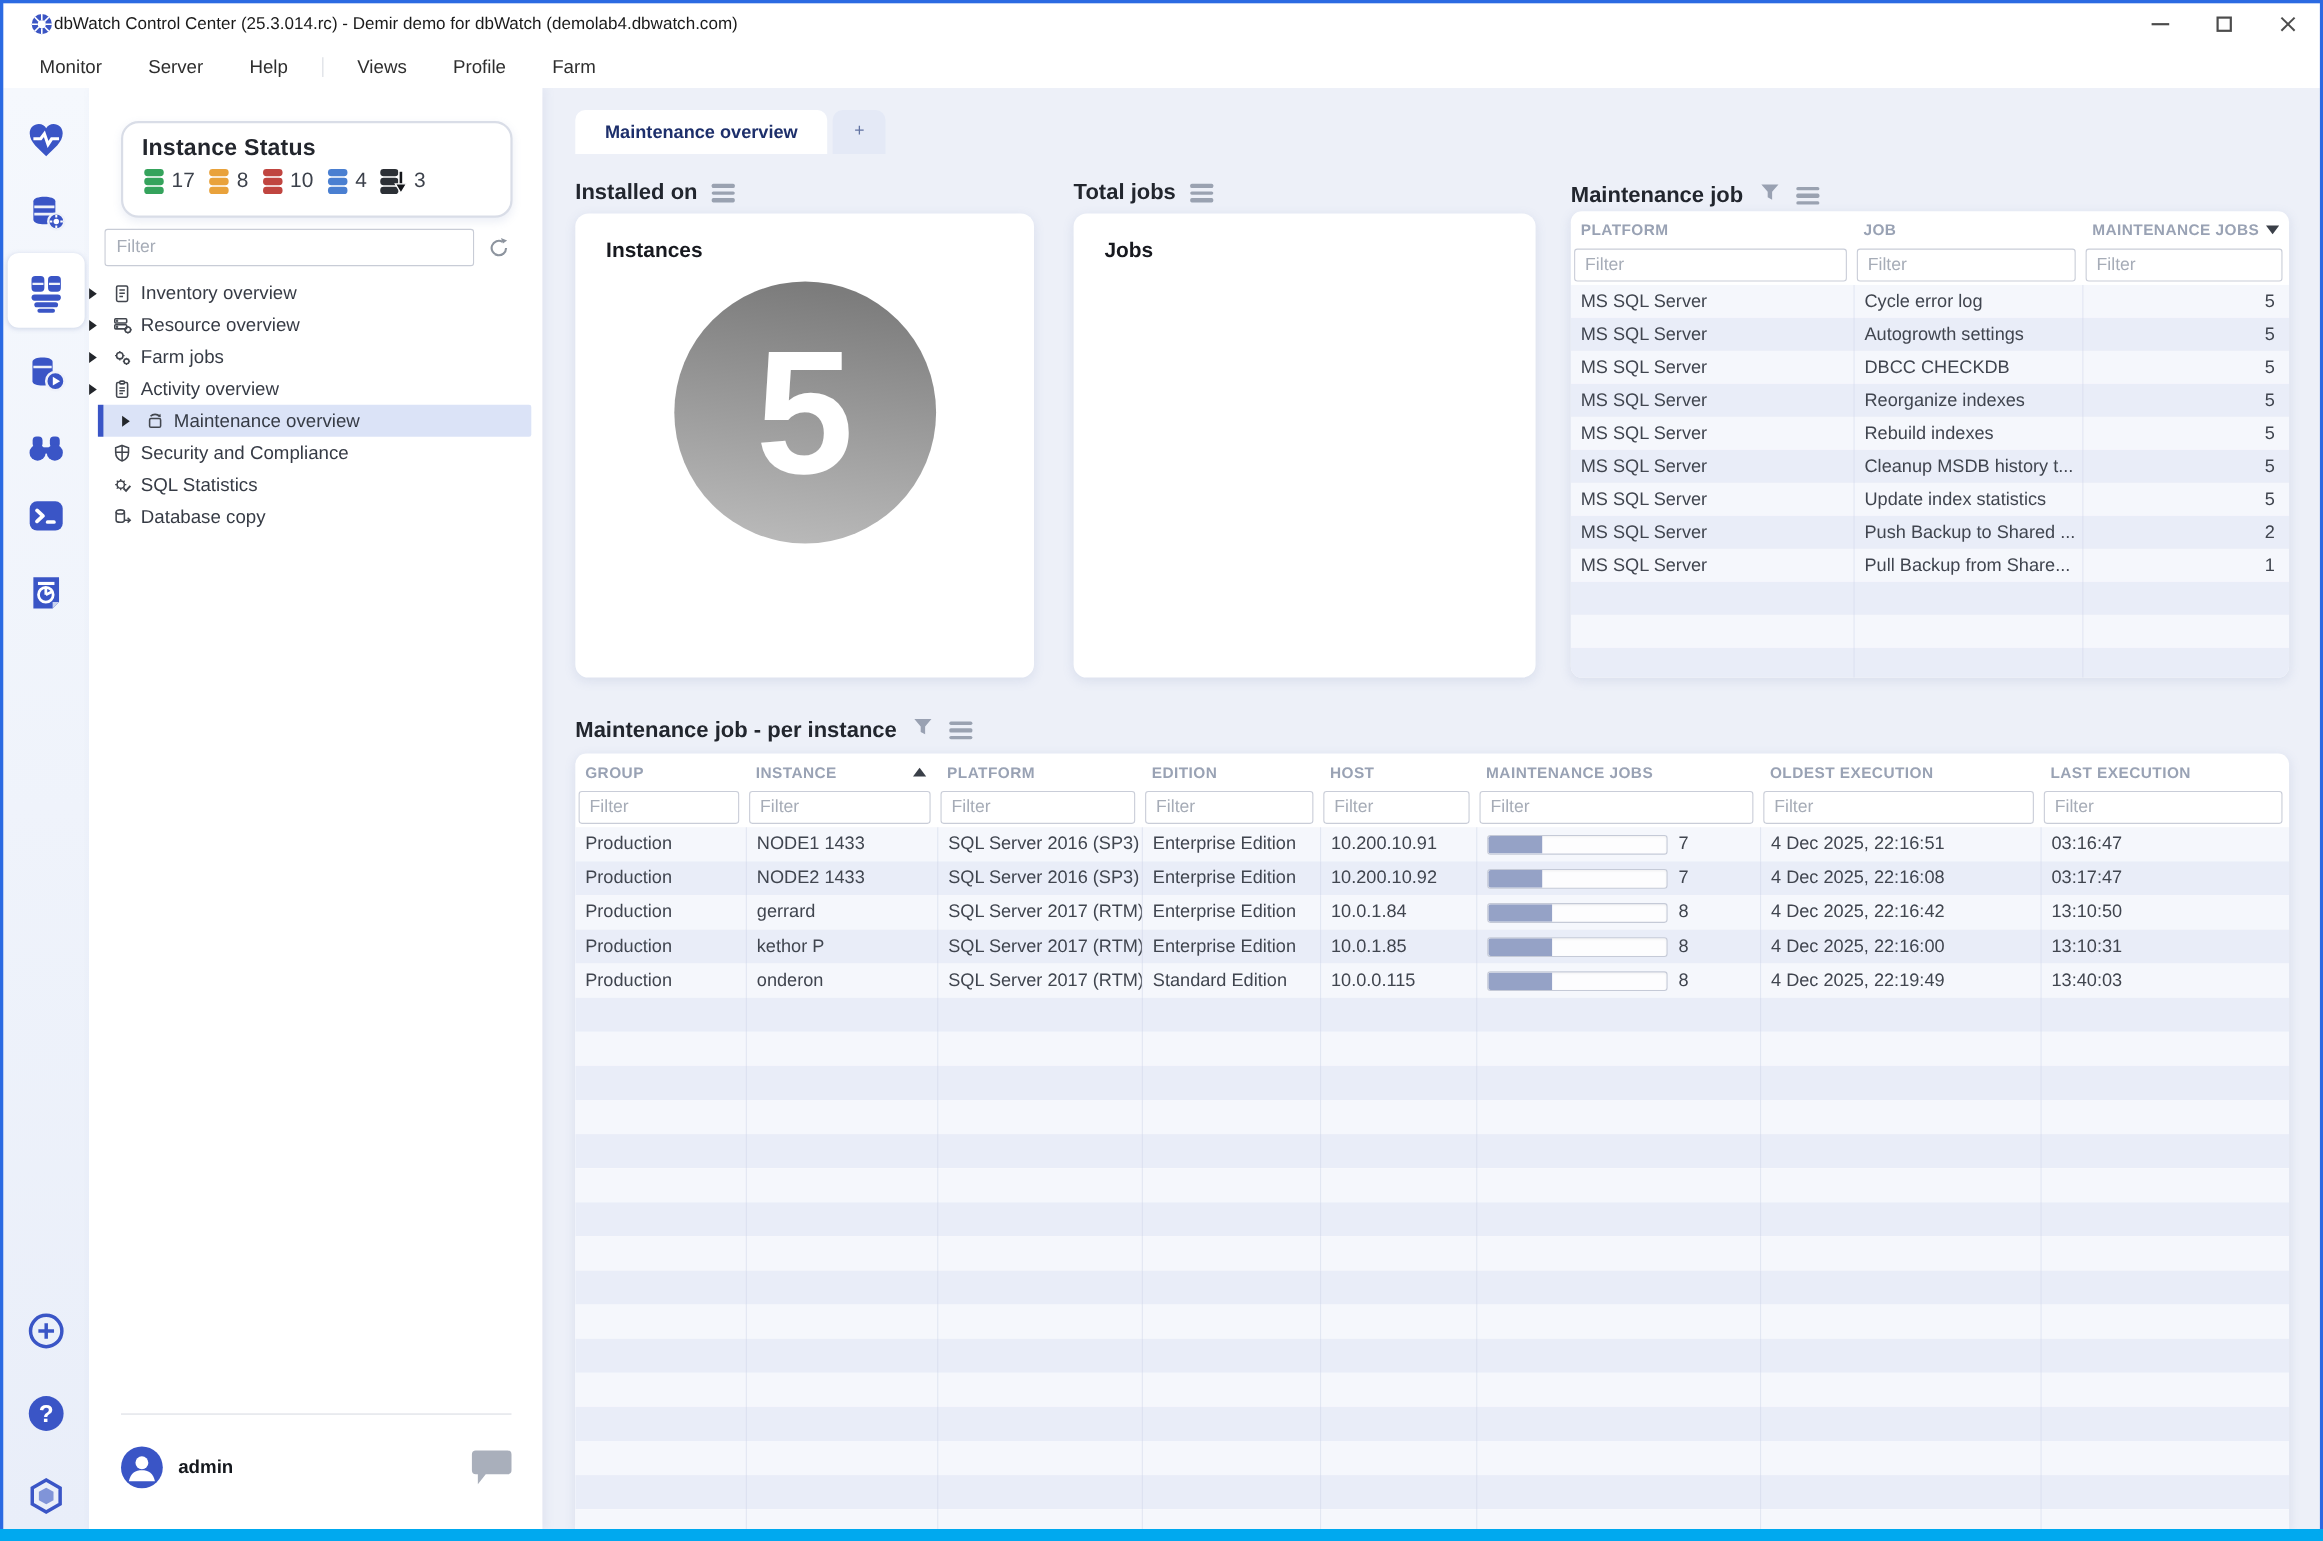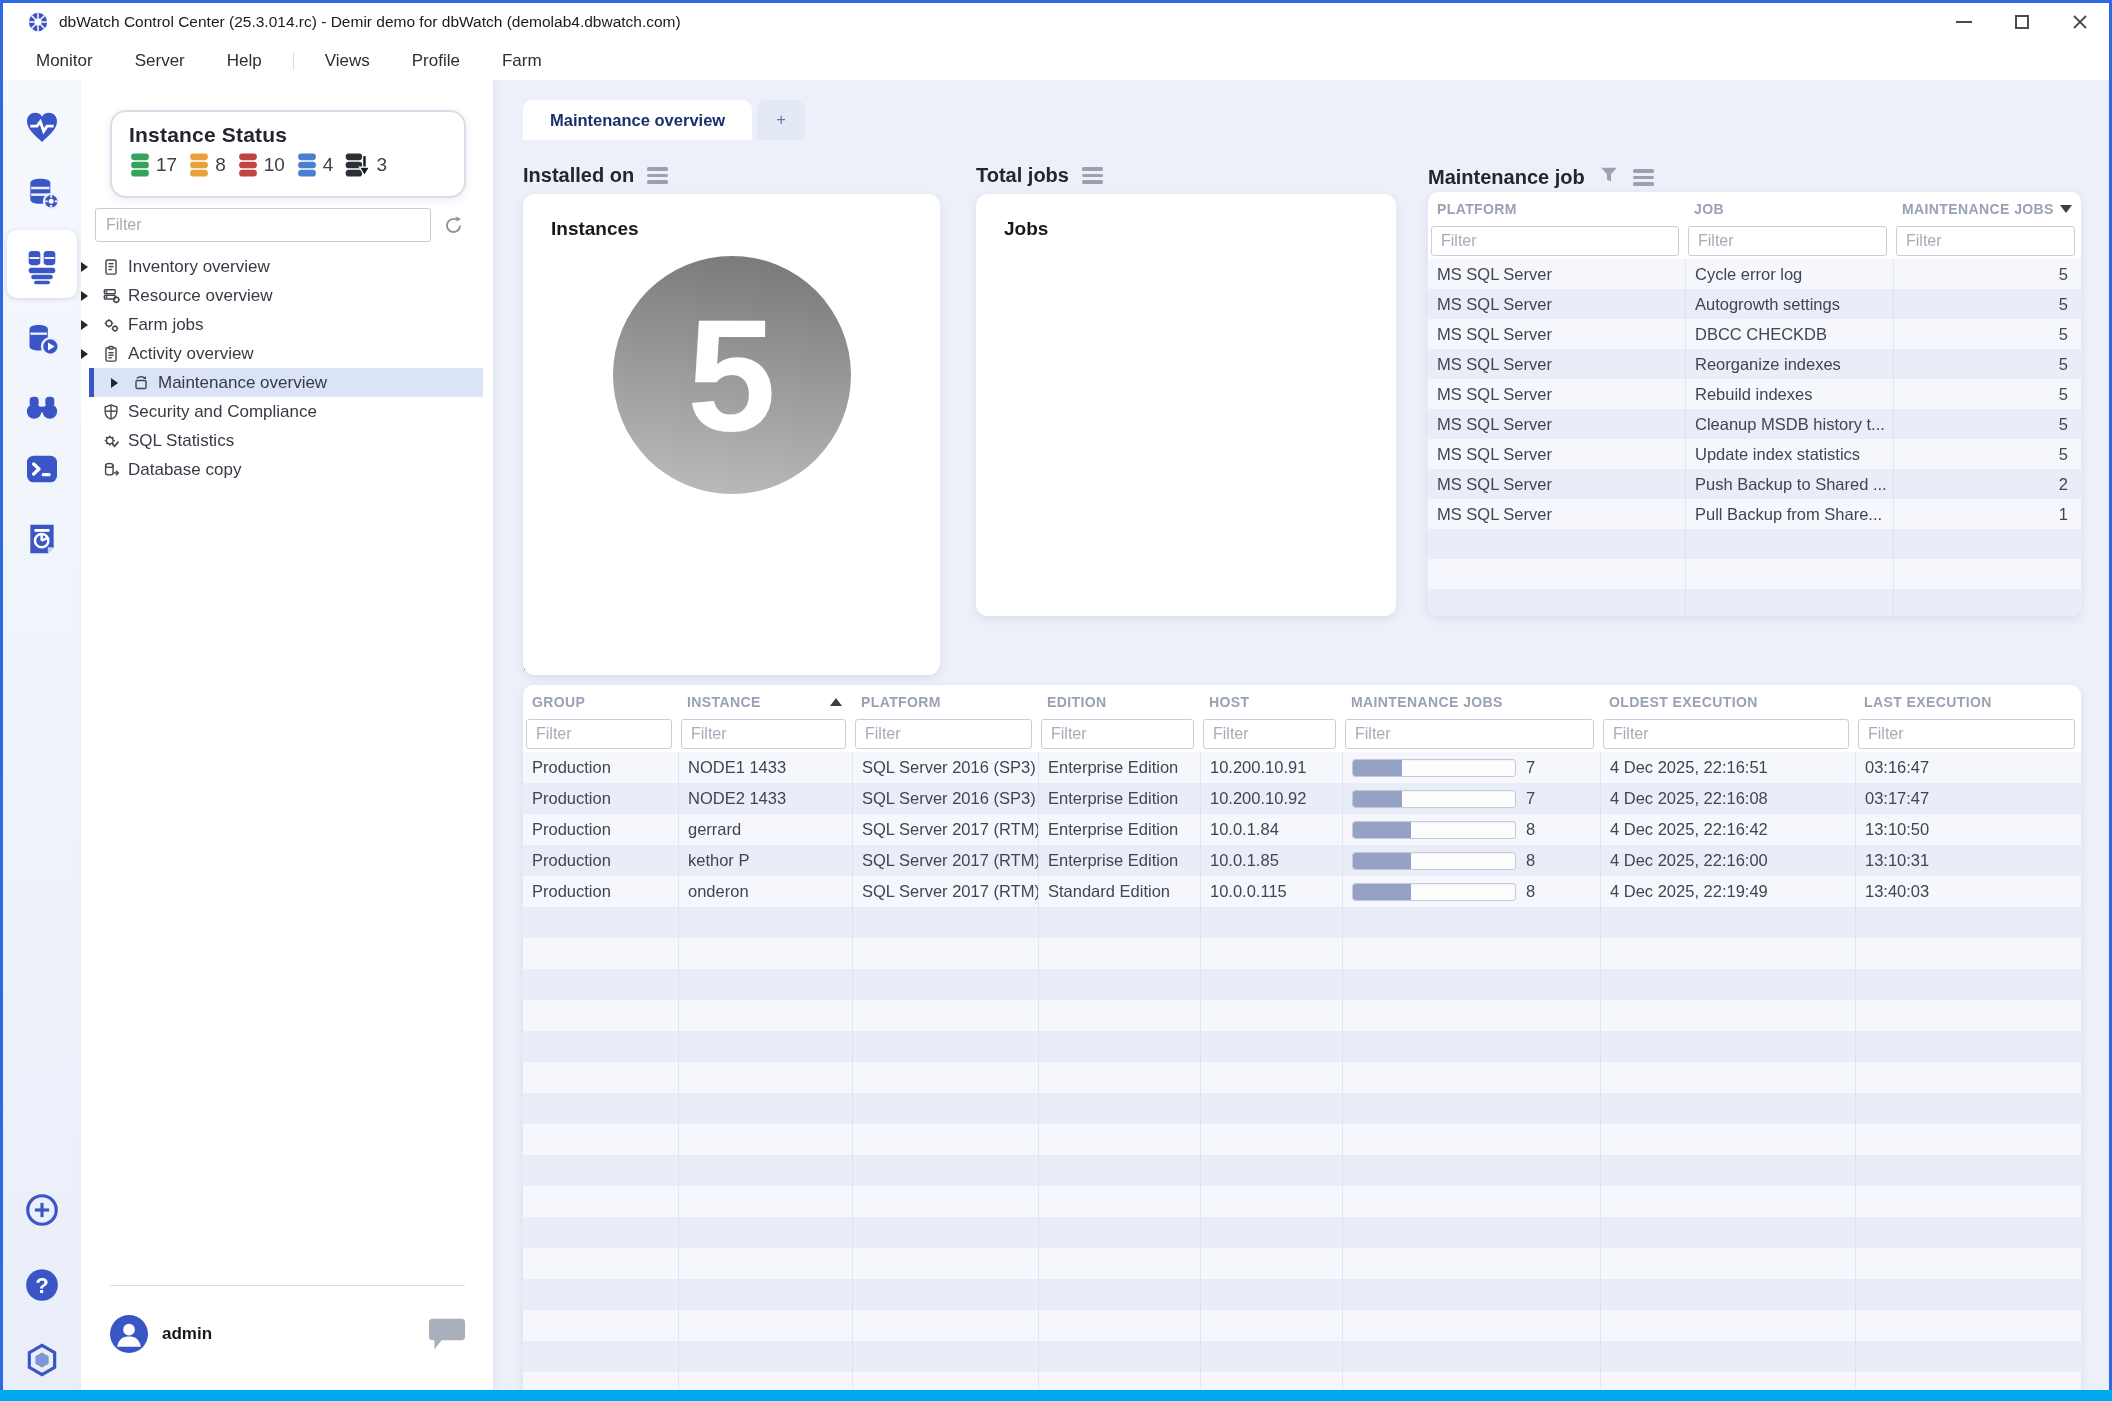--- a/index.html
+++ b/index.html
@@ -8,21 +8,21 @@
          font-family:"Liberation Sans", sans-serif; }
 
   
   .frame { position:absolute; inset:0; border:3px solid #2b6ae2; pointer-events:none; z-index:80; }
   .bottombar { position:absolute; left:0; right:0; bottom:0; height:11px; background:#00a9ef; z-index:90; }
 
   
   .titlebar { position:absolute; top:3px; left:3px; right:3px; height:38px; background:#fff;
               display:flex; align-items:center; z-index:10; }
   .app-logo { margin-left:24px; display:flex; }
-  .title-text { margin-left:10px; font-size:15.5px; color:#1b1b1b; }
+  .title-text { font-size:15.5px; color:#1b1b1b; }
   .win-controls { margin-left:auto; display:flex; height:100%; }
   .win-btn { width:58px; height:100%; display:flex; align-items:center; justify-content:center; }
   .min-glyph { width:16px; height:2px; background:#4c4c4c; }
   .max-glyph { width:14px; height:14px; border:2px solid #4c4c4c; }
 
   
   .menubar { position:absolute; top:41px; left:3px; right:3px; height:39px; background:#fff;
              display:flex; align-items:center; padding-left:12px; z-index:9; }
   .menu-item { font-size:17px; color:#2e2e2e; padding:0 21px; }
   .menu-divider { width:1px; height:18px; background:#d8dbe2; margin:0 10px; }
@@ -80,21 +80,21 @@
              align-items:center; justify-content:center; color:#6374a3; font-size:16px; }
 
   .sec-head { position:absolute; display:flex; align-items:center; gap:13px; font-size:20px;
               font-weight:bold; color:#22262e; }
   #h-installed { top:84px; left:30px; }  #h-total { top:84px; left:483px; }
   #h-mjob { top:84px; left:935px; }      #h-pinst { top:570px; left:30px; }
   .burger { display:inline-flex; flex-direction:column; gap:3px; }
   .burger i { width:21px; height:3.5px; background:#9aa2b1; border-radius:1.5px; }
 
   .card { position:absolute; background:#fff; border-radius:12px; box-shadow:0 3px 10px rgba(110,130,180,.16); }
-  #card-inst { top:114px; left:30px;  width:417px; height:481px;padding-left:48px; }
+  #card-inst { top:114px; left:30px;  width:417px; height:422px;padding-left:48px; }
   #card-jobs { top:114px; left:483px; width:420px; height:422px; }
   .card-label { position:absolute; top:24px; left:28px; font-size:19px; font-weight:bold; color:#17191f; }
   .big-circle { position:absolute; top:62px; left:50%; transform:translateX(-50%); width:238px; height:238px;
                 border-radius:50%; background:linear-gradient(188deg,#7c7c7c 8%,#bababa 96%);
                 display:flex; align-items:center; justify-content:center; color:#fff;
                 font-size:160px; font-weight:bold; }
 
   #card-t1 { top:112px; left:935px; width:653px; height:424px; border-radius:10px; overflow:hidden; padding-top:4px; }
   #card-t2 { top:605px; left:30px; width:1558px; bottom:0; border-radius:10px 10px 0 0; overflow:hidden; padding-top:4px; }
 

